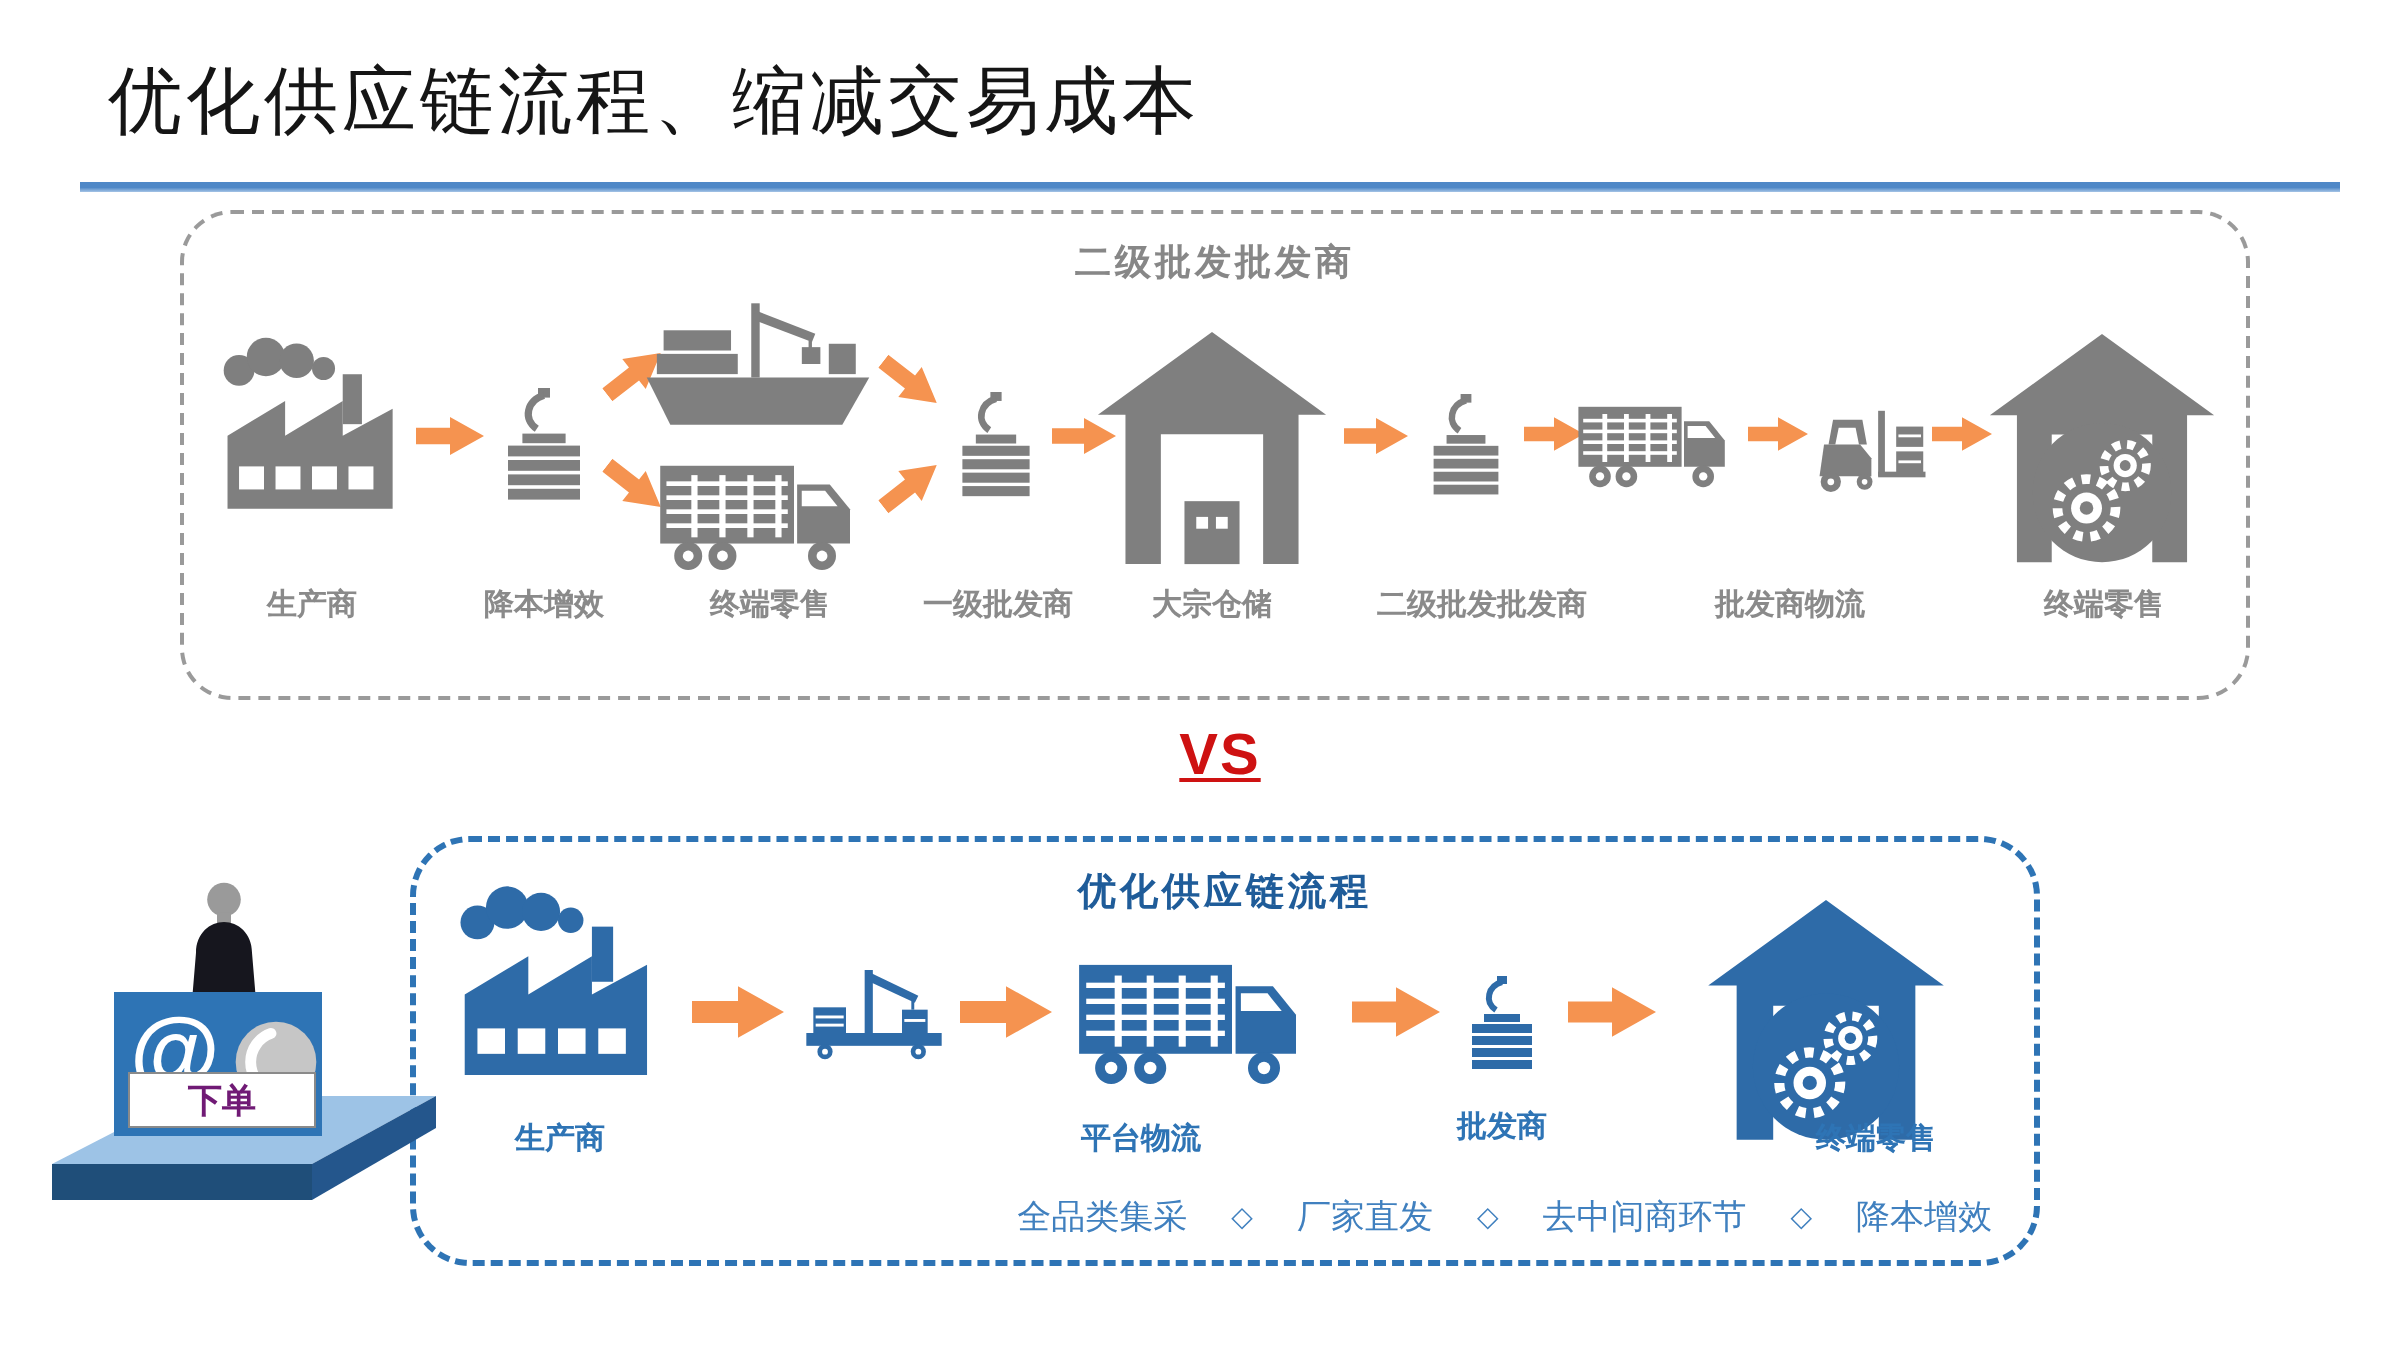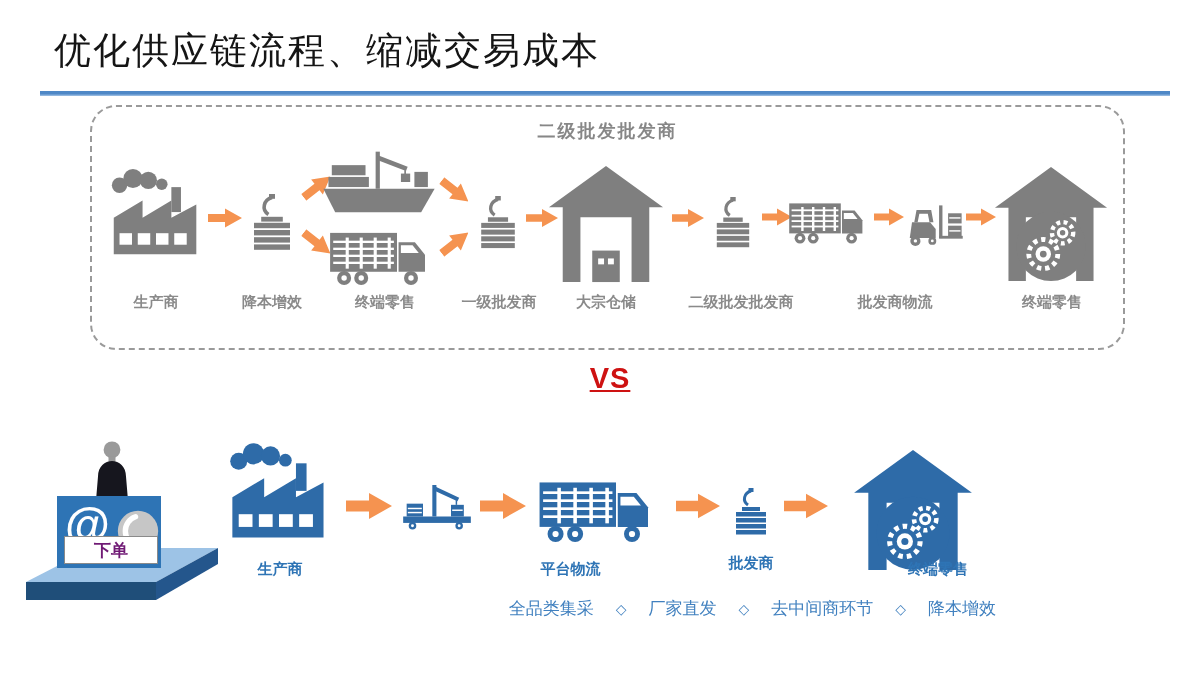--- a/index.html
+++ b/index.html
@@ -237,20 +237,23 @@
   <div class="lbl lbl-gray" style="left:212px;width:120px;top:293px">降本增效</div>
   <div class="lbl lbl-gray" style="left:330px;width:110px;top:293px">终端零售</div>
   <div class="lbl lbl-gray" style="left:443px;width:112px;top:293px">一级批发商</div>
   <div class="lbl lbl-gray" style="left:550px;width:112px;top:293px">大宗仓储</div>
   <div class="lbl lbl-gray" style="left:662px;width:158px;top:293px">二级批发批发商</div>
   <div class="lbl lbl-gray" style="left:843px;width:104px;top:293px">批发商物流</div>
   <div class="lbl lbl-gray" style="left:995px;width:114px;top:293px">终端零售</div>
 
   <div class="abs vs">VS</div>
 
+  <div class="abs opt-box">
+    <div class="opt-title">优化供应链流程</div>
+  </div>
 
   <svg class="abs icon-blue" style="left:226px;top:440px;width:106px;height:106px">
       <use href="#i-factory"></use>
     </svg>
   <svg class="abs arrow" style="left:346px;top:490px;width:46px;height:32px">
       <use href="#i-arrow"></use>
     </svg>
   <svg class="abs icon-blue" style="left:402px;top:478px;width:70px;height:56px">
       <use href="#i-pcrane"></use>
     </svg>

